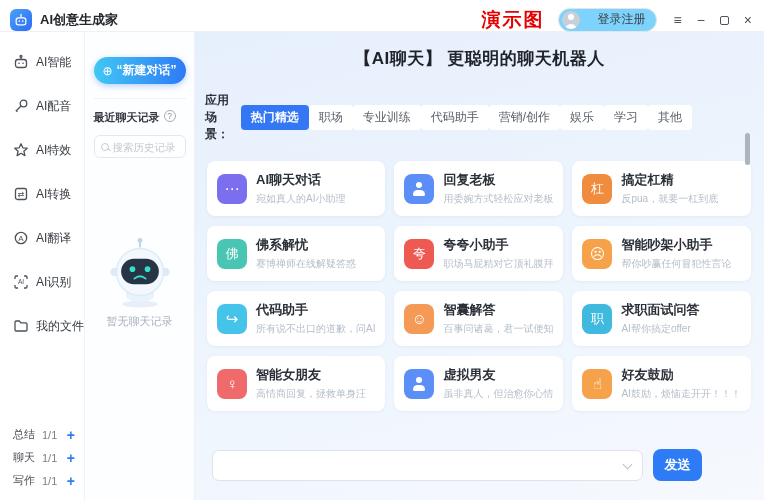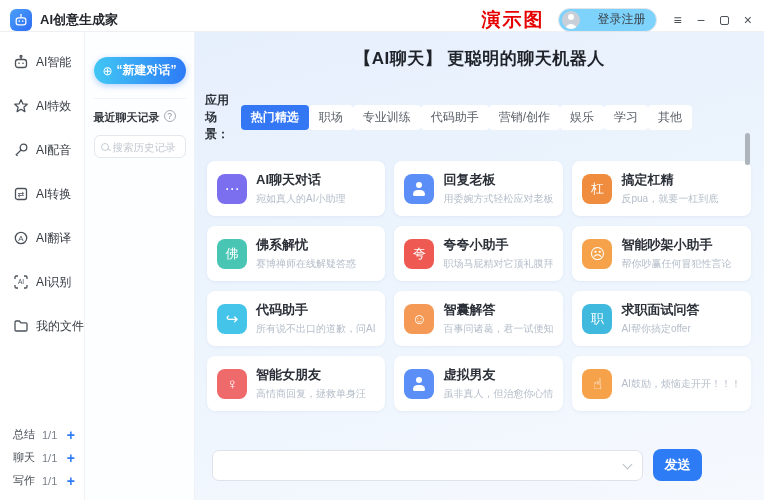--- a/index.html
+++ b/index.html
@@ -144,32 +144,32 @@
       <svg width="16" height="16" viewBox="0 0 16 16" fill="none" stroke="#4a5159" stroke-width="1.3">
         <rect x="2.5" y="5.5" width="11" height="8" rx="2.5"></rect>
         <circle cx="6" cy="9.3" r="0.8" fill="#4a5159" stroke="none"></circle>
         <circle cx="10" cy="9.3" r="0.8" fill="#4a5159" stroke="none"></circle>
         <line x1="8" y1="5.5" x2="8" y2="3"></line>
           <circle cx="8" cy="2.3" r="1"></circle>
       </svg>
       <span>AI智能</span>
     </div>
     <div class="nav-item">
-      <svg width="16" height="16" viewBox="0 0 16 16" fill="none" stroke="#4a5159" stroke-width="1.3" stroke-linejoin="round">
-        <polygon points="8,1.8 9.8,5.8 14.2,6.2 10.9,9.2 11.9,13.6 8,11.3 4.1,13.6 5.1,9.2 1.8,6.2 6.2,5.8"></polygon>
-      </svg>
-      <span>AI特效</span>
-    </div>
-    <div class="nav-item">
       <svg width="16" height="16" viewBox="0 0 16 16" fill="none" stroke="#4a5159" stroke-width="1.3">
         <circle cx="10.5" cy="5.5" r="3.3"></circle>
         <line x1="8" y1="8" x2="3.5" y2="12.5"></line>
         <line x1="2.8" y1="12.2" x2="4.5" y2="13.9"></line>
       </svg>
       <span>AI配音</span>
+    </div>
+    <div class="nav-item">
+      <svg width="16" height="16" viewBox="0 0 16 16" fill="none" stroke="#4a5159" stroke-width="1.3" stroke-linejoin="round">
+        <polygon points="8,1.8 9.8,5.8 14.2,6.2 10.9,9.2 11.9,13.6 8,11.3 4.1,13.6 5.1,9.2 1.8,6.2 6.2,5.8"></polygon>
+      </svg>
+      <span>AI特效</span>
     </div>
     <div class="nav-item">
       <svg width="16" height="16" viewBox="0 0 16 16" fill="none" stroke="#4a5159" stroke-width="1.3">
         <rect x="2.5" y="2.5" width="11" height="11" rx="2"></rect>
         <text x="8" y="10.6" font-size="8" text-anchor="middle" fill="#4a5159" stroke="none">⇄</text>
       </svg>
       <span>AI转换</span>
     </div>
     <div class="nav-item">
       <svg width="16" height="16" viewBox="0 0 16 16" fill="none" stroke="#4a5159" stroke-width="1.3">
@@ -220,20 +220,36 @@
       <span>“新建对话”</span>
     </button>
     <div class="panel-divider"></div>
     <div class="history-header">
       <span>最近聊天记录</span>
       <span class="q-icon">?</span>
     </div>
     <div class="search-box">
       <span class="mag"></span>
       <input type="text" placeholder="搜索历史记录" style="">
+    </div>
+    <div class="empty-state">
+      <svg width="66" height="72" viewBox="0 0 70 76">
+        <ellipse cx="35" cy="72" rx="19" ry="3.5" fill="#e7eef7"></ellipse>
+        <line x1="35" y1="5" x2="35" y2="12" stroke="#a9c3da" stroke-width="1.5"></line>
+        <circle cx="35" cy="4.5" r="2.6" fill="#bcd6ea"></circle>
+        <ellipse cx="35" cy="62" rx="15" ry="8" fill="#e9f3fc"></ellipse>
+        <circle cx="8" cy="38" r="4.5" fill="#dcebf8"></circle>
+        <circle cx="62" cy="38" r="4.5" fill="#dcebf8"></circle>
+        <ellipse cx="35" cy="38" rx="25" ry="25" fill="#f2f8fe" stroke="#dcebf8" stroke-width="1.5"></ellipse>
+        <rect x="15" y="24" width="40" height="27" rx="13.5" fill="#263445"></rect>
+        <circle cx="27" cy="35" r="3" fill="#35e0c8"></circle>
+        <circle cx="43" cy="35" r="3" fill="#35e0c8"></circle>
+        <path d="M29 45 Q35 40 41 45" stroke="#35e0c8" stroke-width="2" fill="none" stroke-linecap="round"></path>
+      </svg>
+      <div class="empty-text">暂无聊天记录</div>
     </div>
   </div>
 
   <div class="main">
     <div class="main-title">【AI聊天】 更聪明的聊天机器人</div>
 
     <div class="tabs-row">
       <span class="scene-label">应用场景：</span>
       <span class="tab active">热门精选</span>
       <span class="tab">职场</span>
@@ -343,20 +359,21 @@
         <div class="card-texts">
             <div class="card-title">虚拟男友</div>
         <div class="card-sub">虽非真人，但治愈你心情</div>
           </div>
       </div>
       <div class="card">
         <div class="card-icon" style="background: rgb(245, 162, 75);">
             <span>☝</span>
           </div>
         <div class="card-texts">
+            <div class="card-title">好友鼓励</div>
         <div class="card-sub">AI鼓励，烦恼走开开！！！</div>
           </div>
       </div>
     </div>
 
     <div class="scroll-thumb"></div>
 
     <div class="input-row">
       <div class="input-wrap">
         <input class="chat-input" type="text" value="" style="">

